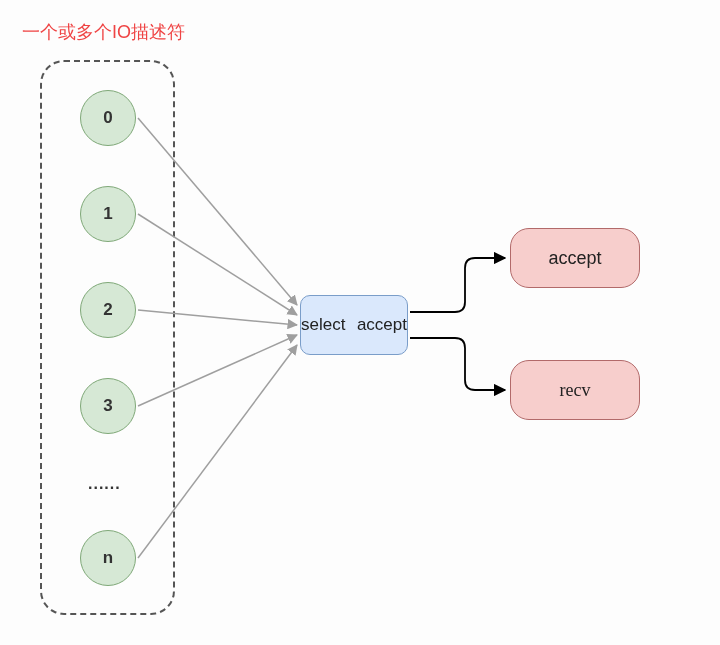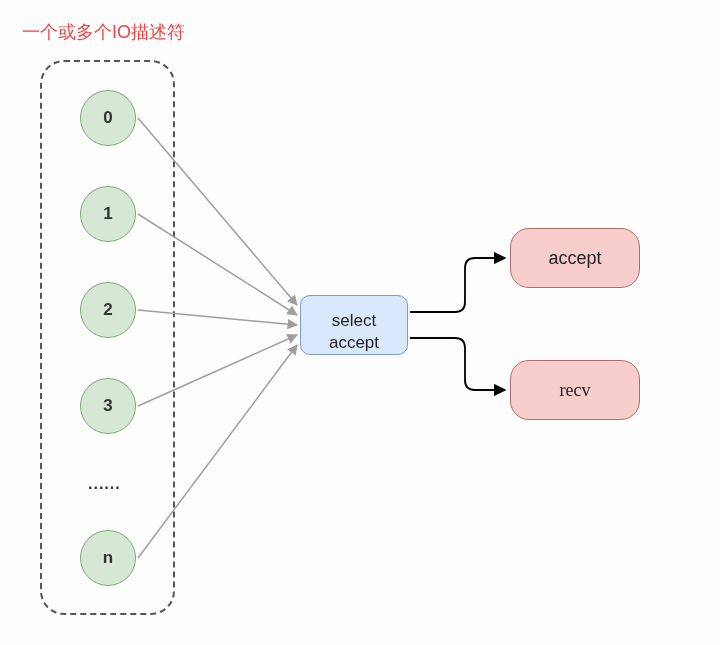--- a/index.html
+++ b/index.html
@@ -48,23 +48,23 @@
       letter-spacing: 1px;
     }
     .select-box {
       position: absolute;
       width: 108px;
       height: 60px;
       background: #dae8fc;
       border: 1.5px solid #7a9dc9;
       border-radius: 10px;
       display: flex;
-      flex-direction: column;
+      flex-direction: row;
       align-items: center;
-      justify-content: flex-end;
+      justify-content: space-between;
       font-size: 17px;
       color: #222;
       line-height: 1.3;
       text-align: center;
     }
     .result-box {
       position: absolute;
       width: 130px;
       height: 60px;
       background: #f7cecc;

